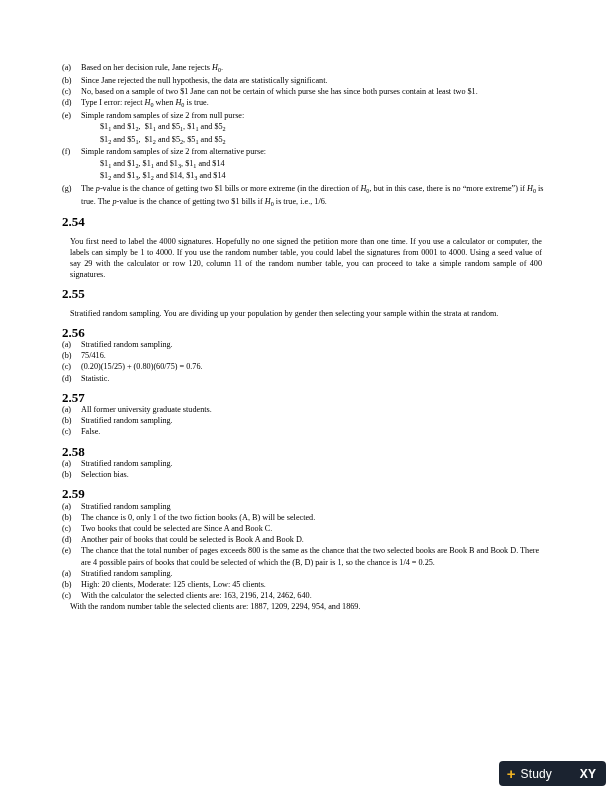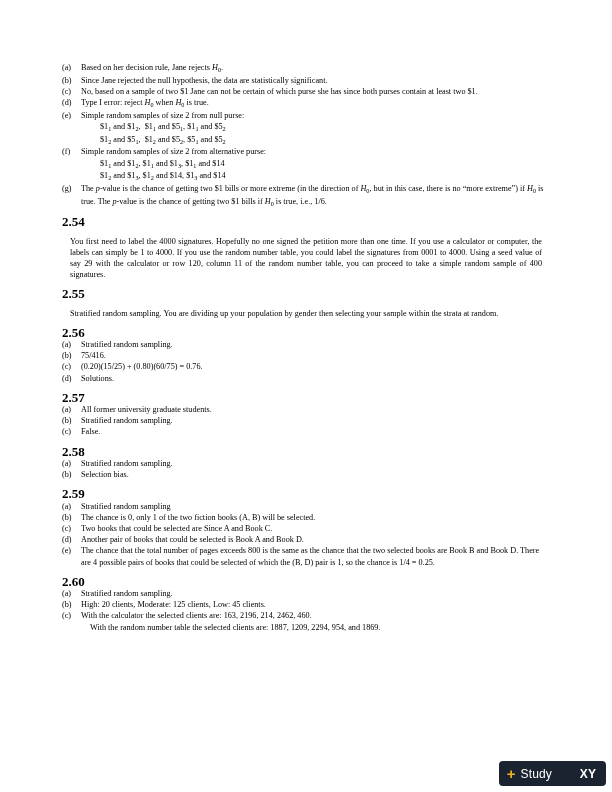--- a/index.html
+++ b/index.html
@@ -36,21 +36,21 @@
   .lbl {
     width: 19px;
     flex: 0 0 19px;
     text-align: left;
   }
   .txt {
     flex: 1 1 auto;
     text-align: left;
   }
   .sub {
-    margin-left: 28px;
+    margin-left: 8px;
   }
   .indent2 {
     margin-left: 38px;
   }
   .secnum {
     font-weight: bold;
     font-size: 13px;
     margin-top: 8px;
     margin-bottom: 1px;
   }
@@ -171,21 +171,21 @@
       <div class="row">
         <span class="lbl">(b)</span>
         <span class="txt">75/416.</span>
       </div>
       <div class="row">
         <span class="lbl">(c)</span>
         <span class="txt">(0.20)(15/25) + (0.80)(60/75) = 0.76.</span>
       </div>
       <div class="row">
         <span class="lbl">(d)</span>
-        <span class="txt">Solutions.</span>
+        <span class="txt">Statistic.</span>
       </div>
     </div>
 
     <div>
       <div class="secnum">2.57</div>
       <div class="row">
         <span class="lbl">(a)</span>
         <span class="txt">All former university graduate students.</span>
       </div>
       <div class="row">
@@ -228,32 +228,31 @@
         <span class="lbl">(d)</span>
         <span class="txt">Another pair of books that could be selected is Book A and Book D.</span>
       </div>
       <div class="row">
         <span class="lbl">(e)</span>
         <span class="txt">The chance that the total number of pages exceeds 800 is the same as the chance that the two selected books are Book B and Book D.  There are 4 possible pairs of books that could be selected of which the (B, D) pair is 1, so the chance is 1/4 = 0.25.</span>
       </div>
     </div>
 
     <div>
-      <div class="secnum">2.60</div>
       <div class="row">
         <span class="lbl">(a)</span>
         <span class="txt">Stratified random sampling.</span>
       </div>
       <div class="row">
         <span class="lbl">(b)</span>
         <span class="txt">High: 20 clients, Moderate: 125 clients, Low: 45 clients.</span>
       </div>
       <div class="row">
         <span class="lbl">(c)</span>
-        <span class="txt">With the calculator the selected clients are: 163, 2196, 214, 2462, 460.</span>
+        <span class="txt">With the calculator the selected clients are: 163, 2196, 214, 2462, 640.</span>
       </div>
       <div class="row sub">
         <span class="txt">With the random number table the selected clients are: 1887, 1209, 2294, 954, and 1869.</span>
       </div>
     </div>
 
   </div>
 
 </div>
 

